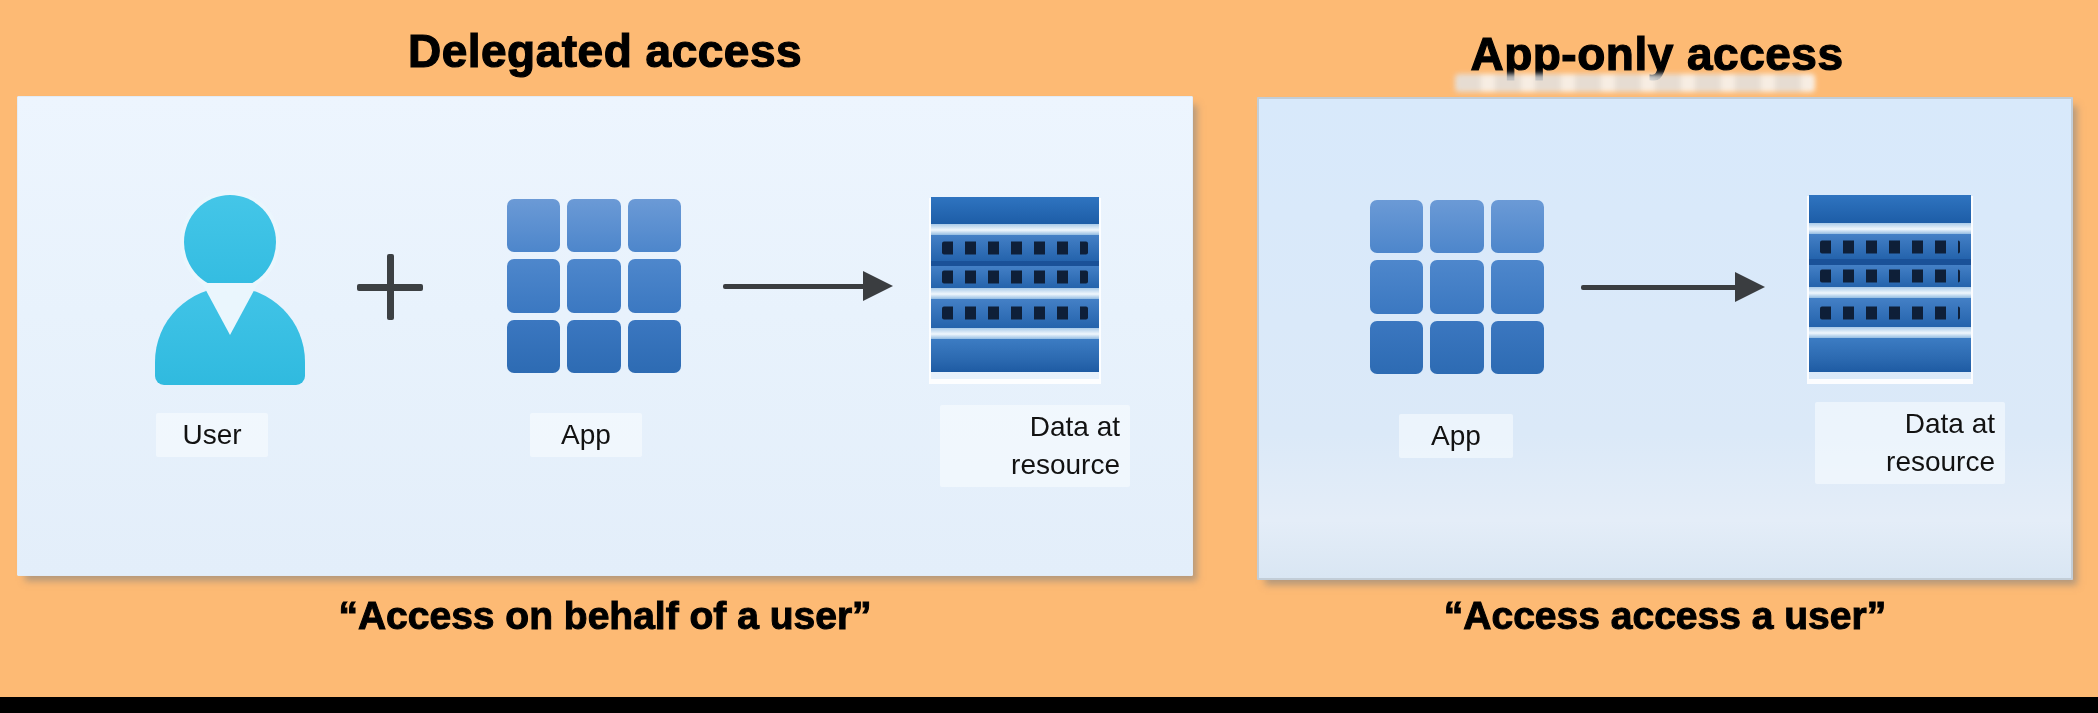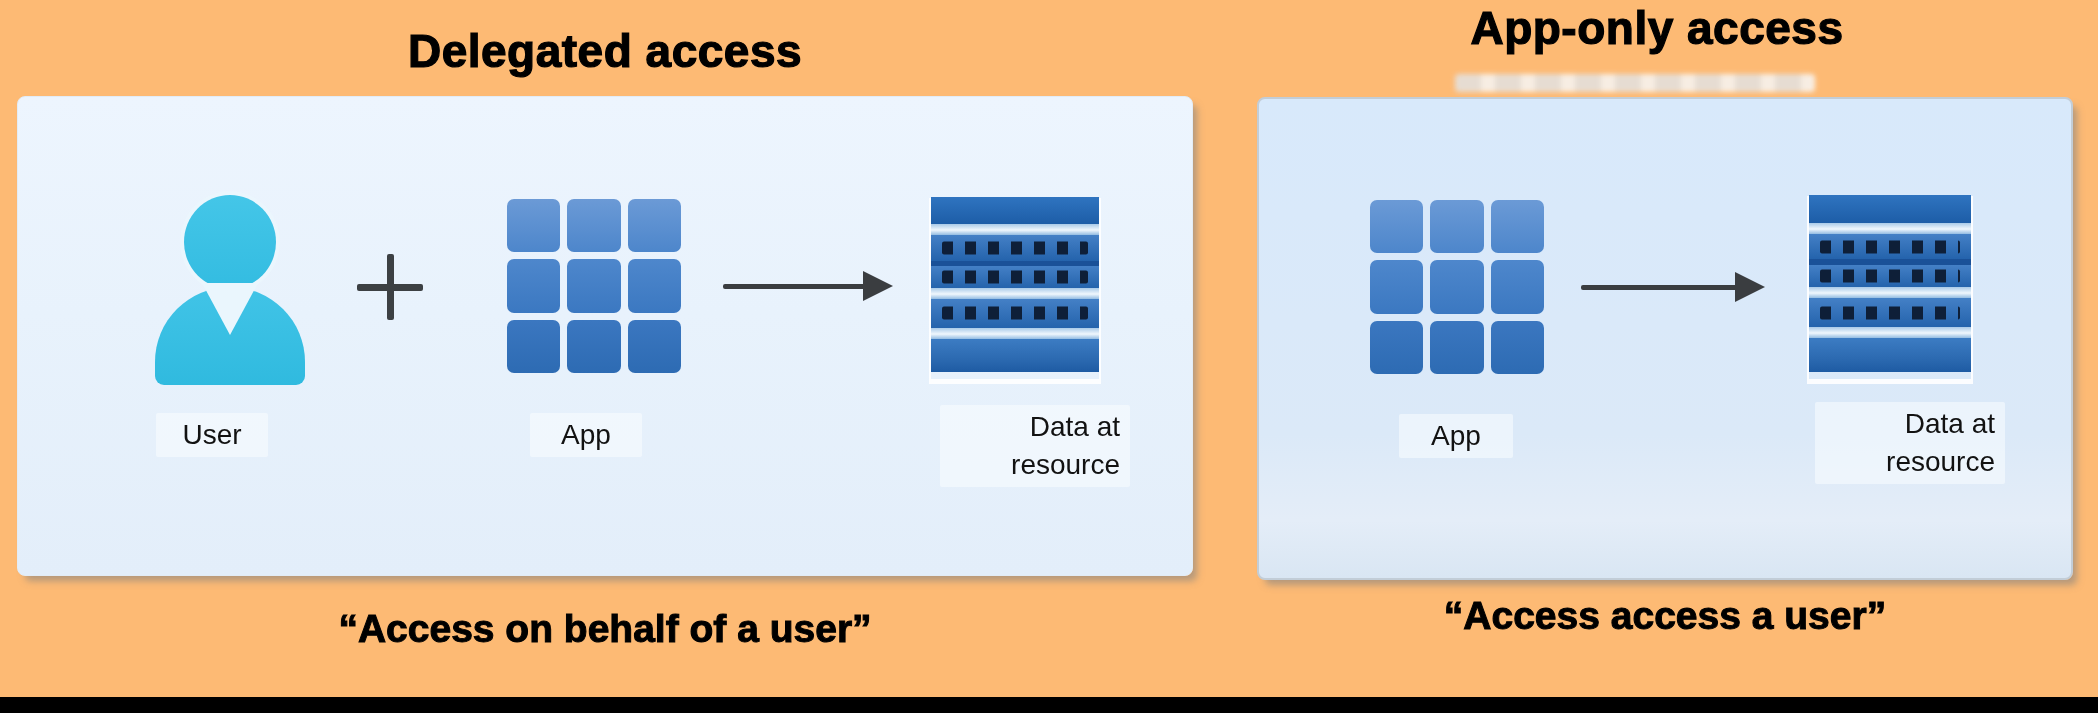--- a/index.html
+++ b/index.html
@@ -18,38 +18,38 @@
   .panel-title {
     position: absolute;
     text-align: center;
     font-weight: 900;
     font-size: 46px;
     letter-spacing: 0.5px;
     color: #000000;
     -webkit-text-stroke: 1.2px #000;
   }
   .title-left  { left: 17px;  top: 24px; width: 1176px; }
-  .title-right { left: 1277px; top: 1px; width: 760px; }
+  .title-right { left: 1277px; top: 27px; width: 760px; }
 
   
   .ghost-artifact {
     position: absolute;
     left: 1455px; top: 74px;
     width: 360px; height: 18px;
     background: repeating-linear-gradient(90deg,
       #e3e3e3 0 26px, #f7f7f7 26px 40px);
     filter: blur(2.5px);
     border-radius: 4px;
     opacity: 0.85;
   }
 
   
   .panel {
     position: absolute;
-    border-radius: 8px;
+    border-radius: 1px;
   }
   .panel-delegated {
     left: 17px; top: 96px;
     width: 1176px; height: 480px;
     background: linear-gradient(180deg, #edf5fe 0%, #e8f2fc 45%, #e3eefa 100%);
     border: 1px solid #e2ecf6;
     box-shadow: 6px 7px 7px -2px rgba(110,120,132,0.50);
   }
   .panel-apponly {
     left: 1257px; top: 97px;
@@ -163,21 +163,21 @@
   
   .caption {
     position: absolute;
     top: 594px;
     text-align: center;
     font-weight: 900;
     font-size: 39px;
     color: #000;
     -webkit-text-stroke: 1px #000;
   }
-  .caption-left  { left: 17px;   width: 1176px; margin-top: 13px; }
+  .caption-left  { left: 17px;   width: 1176px; }
   .caption-right { left: 1257px; width: 816px; }
 
   
   .bottom-bar {
     position: absolute;
     left: 0; top: 697px;
     width: 2098px; height: 16px;
     background: #000000;
   }
 </style>

